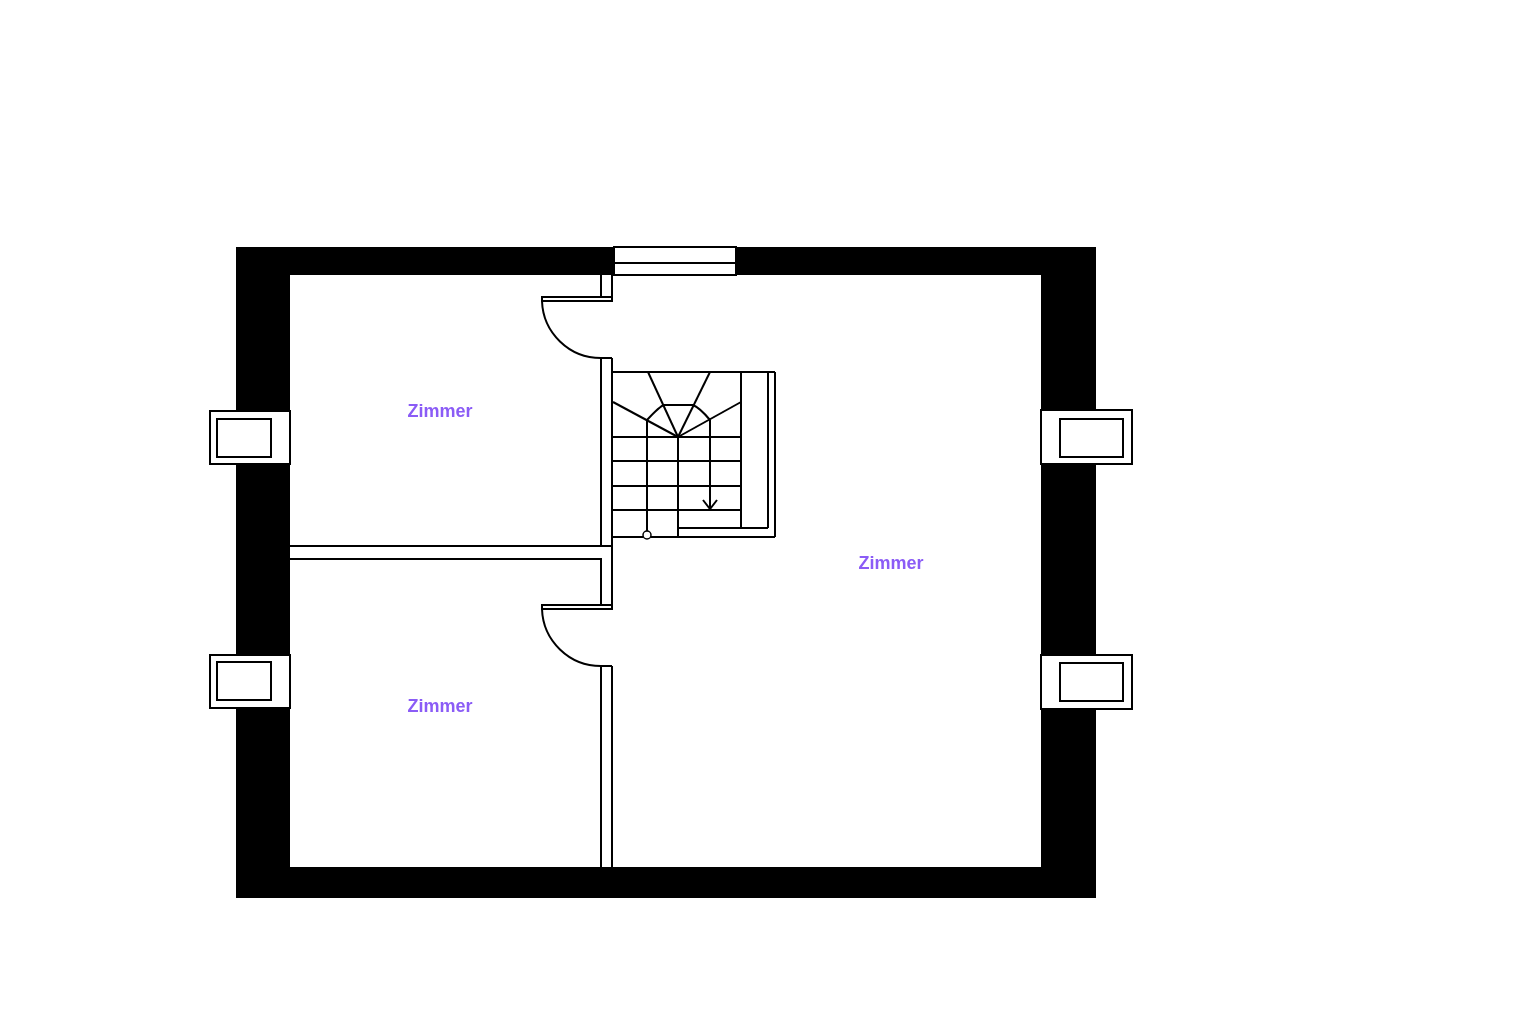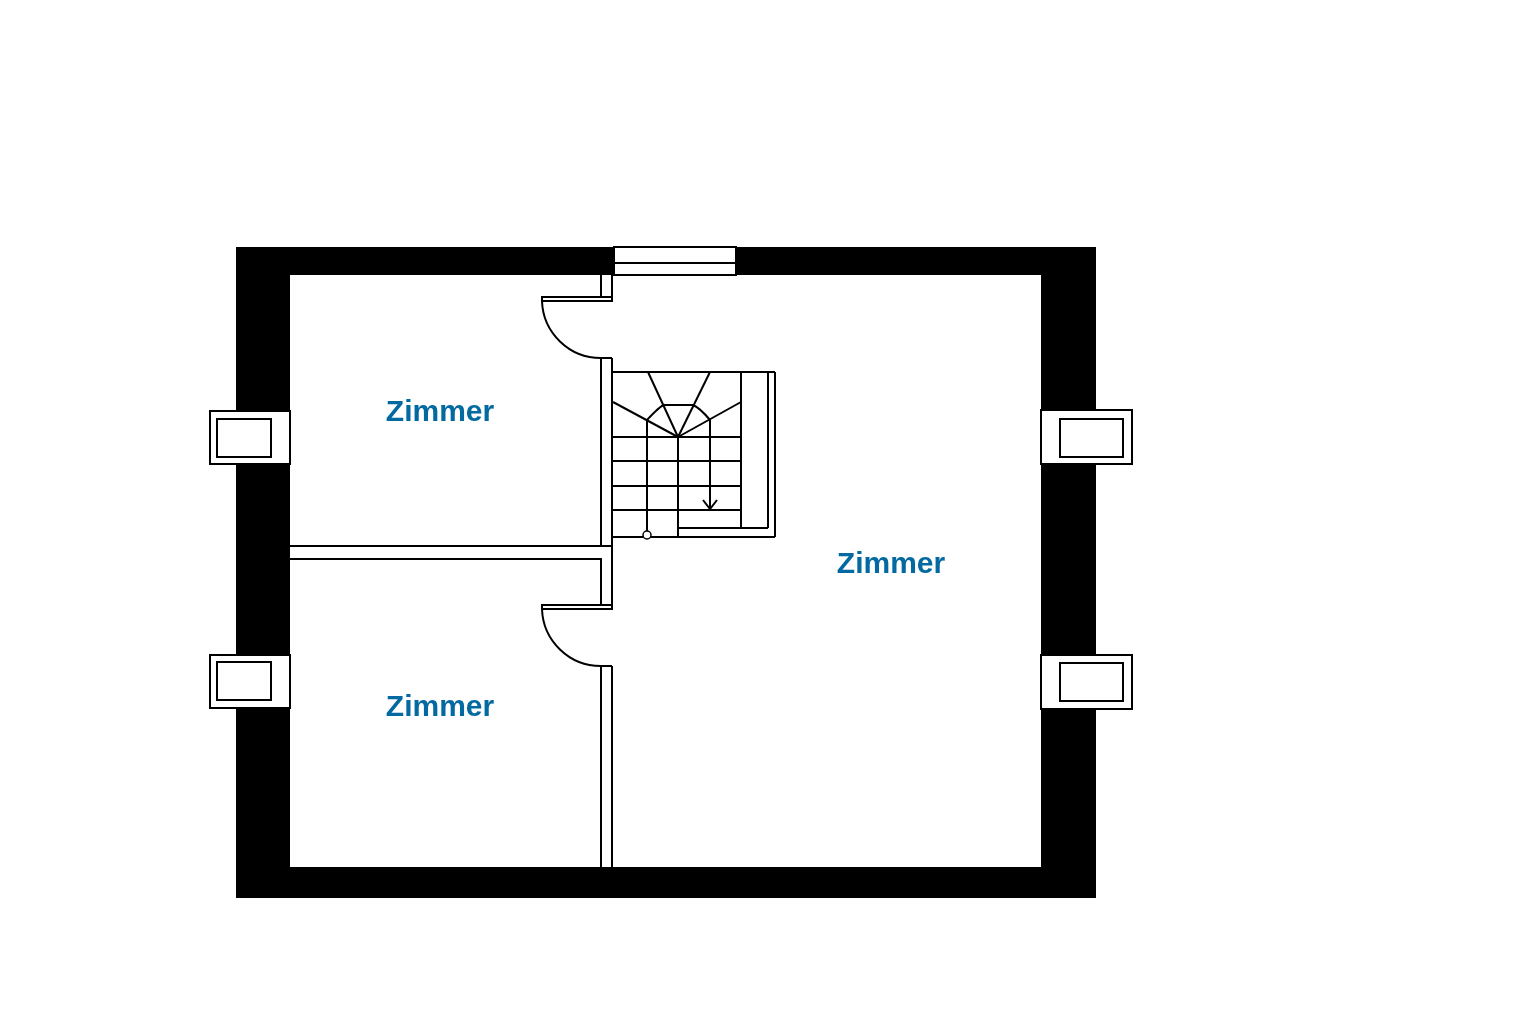--- a/index.html
+++ b/index.html
@@ -2,22 +2,22 @@
 <html><head>
 <meta charset="utf-8">
 <style>
   html, body { margin: 0; padding: 0; background: #ffffff; }
   body { width: 1536px; height: 1024px; position: relative; overflow: hidden; font-family: "Liberation Sans", sans-serif; }
   svg#plan { position: absolute; left: 0; top: 0; }
   .room-label {
     position: absolute;
     font-family: "Liberation Sans", sans-serif;
     font-weight: bold;
-    font-size: 30px;
-    color: #0369a1;
+    font-size: 18px;
+    color: #8b5cf6;
     transform: translate(-50%, -50%);
     white-space: nowrap;
   }
 </style>
 </head>
 <body>
 
 <svg id="plan" width="1536" height="1024" viewBox="0 0 1536 1024" xmlns="http://www.w3.org/2000/svg">
 
   <g fill="#000">

